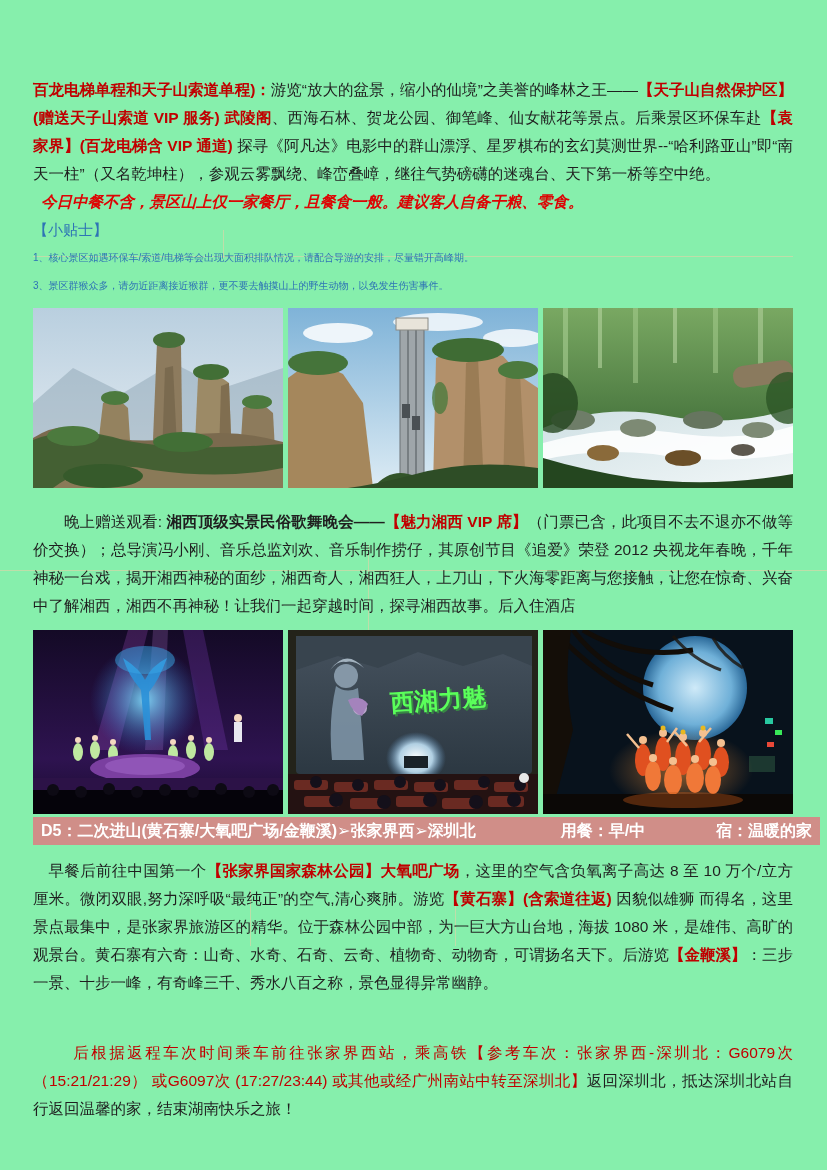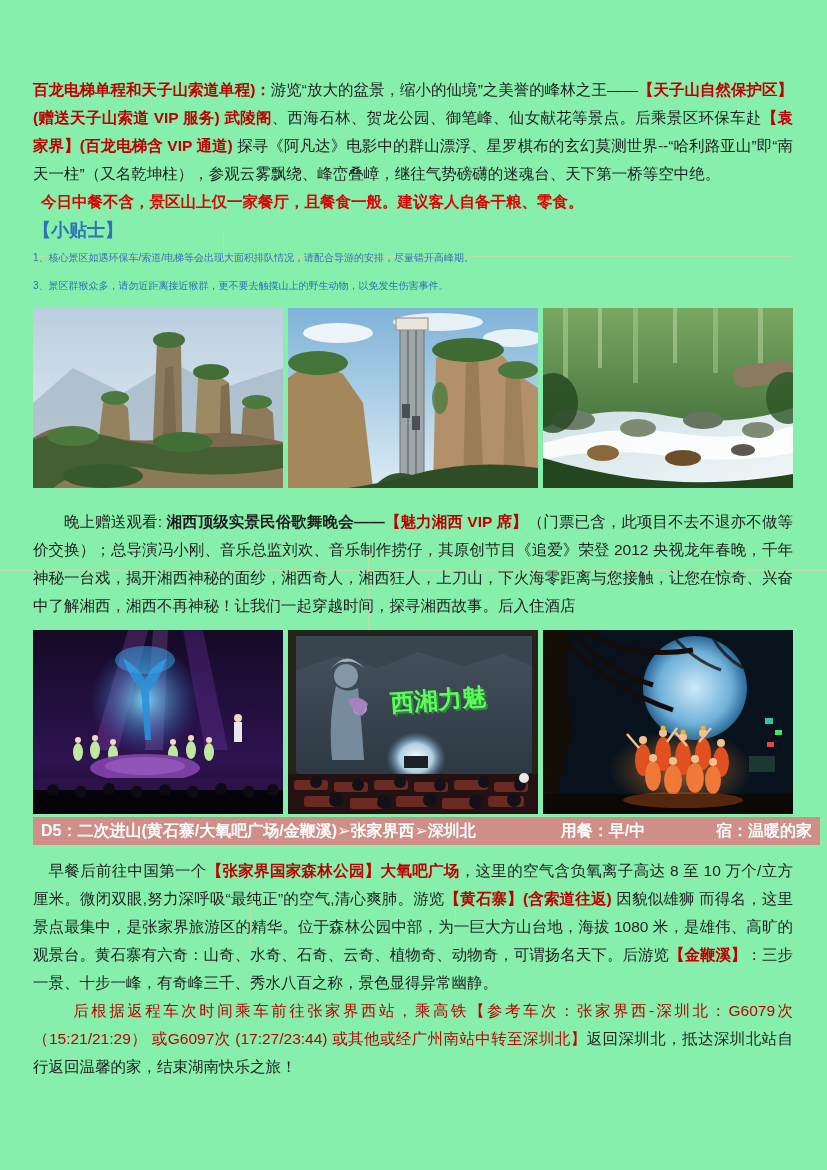--- a/index.html
+++ b/index.html
@@ -8,35 +8,35 @@
   }
   *{margin:0;padding:0;box-sizing:border-box;}
   body{background:#888;font-family:"Liberation Sans","DejaVu Sans",sans-serif;}
   .page{position:relative;width:827px;height:1170px;background:#86efac;margin:0 auto;overflow:hidden;}
   .content{position:absolute;left:33px;top:76px;width:760px;}
   p.para{font-size:15.5px;line-height:28px;color:var(--text);text-align:justify;text-align-last:left;}
   .sg-k{color:var(--text);}
   .sg-kb{color:var(--text);font-weight:bold;}
   .sg-rb{color:var(--red);font-weight:bold;}
   .sg-r{color:var(--red);}
-  .sg-mb{color:var(--bright_red);font-weight:bold;}
+  .sg-mb{color:var(--bright_red);font-weight:bold;font-style:italic;}
   .meal-note{font-size:15.5px;line-height:28px;text-indent:8px;}
-  .tips-title{font-size:18px;line-height:28px;color:var(--blue);font-weight:bold;}
+  .tips-title{font-size:15px;line-height:28px;color:var(--blue);font-weight:normal;}
   .tip{font-size:10px;line-height:28px;color:var(--blue);}
   .photo-row{display:flex;gap:5px;margin-top:8px;}
   .photo{flex:1;height:100%;overflow:hidden;}
   .photo svg{display:block;width:100%;height:100%;}
   .row1{height:180px;}
   .row2{height:184px;margin-top:10px;}
   .evening{margin-top:20px;text-indent:2em;}
   .d5bar{margin-top:3px;width:787px;height:28px;background:var(--bar_bg);color:var(--bar_text);
          font-weight:bold;font-size:16px;display:flex;align-items:center;padding:0 8px;white-space:nowrap;justify-content:flex-end;}
   .d5bar .sp1{flex:1.2;} .d5bar .sp2{flex:1;}
   .day5{margin-top:12px;text-indent:1em;}
-  .return-para{text-indent:2.6em;}
+  .return-para{text-indent:2.6em;margin-top:42px;}
   .gridline{position:absolute;background:var(--gridline);opacity:.55;pointer-events:none;}
   .gl-h{height:1px;} .gl-v{width:1px;}
 </style>
 </head>
 <body>
 
 <div class="page">
 
   <div class="gridline gl-h" style="left:33px;top:256px;width:760px;"></div>
   <div class="gridline gl-h" style="left:0;top:570px;width:827px;"></div>

